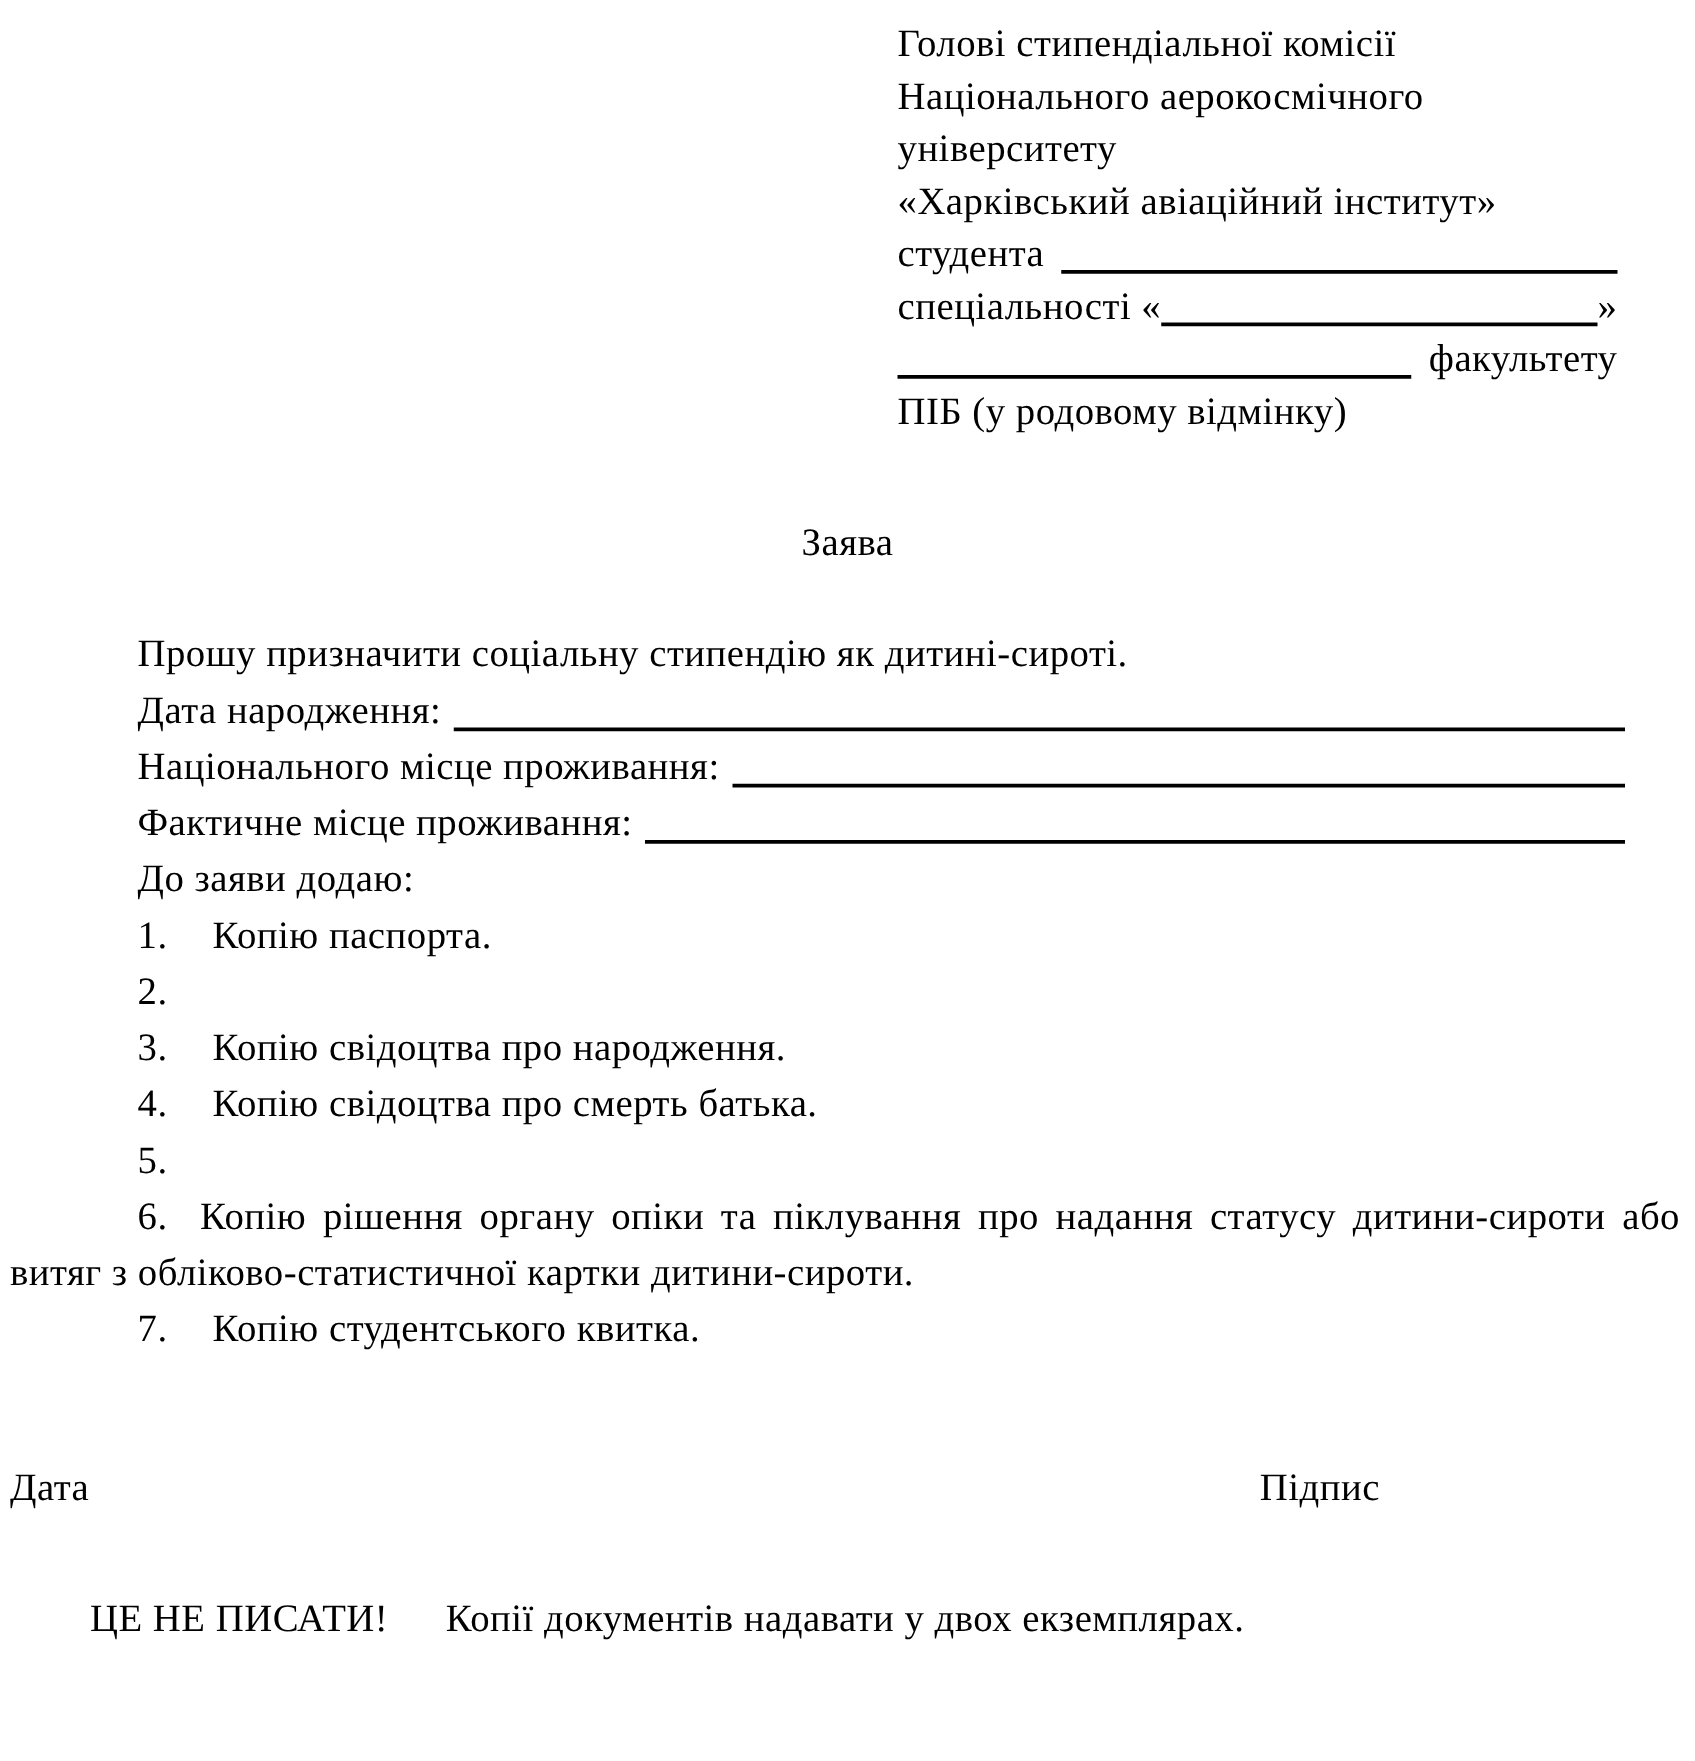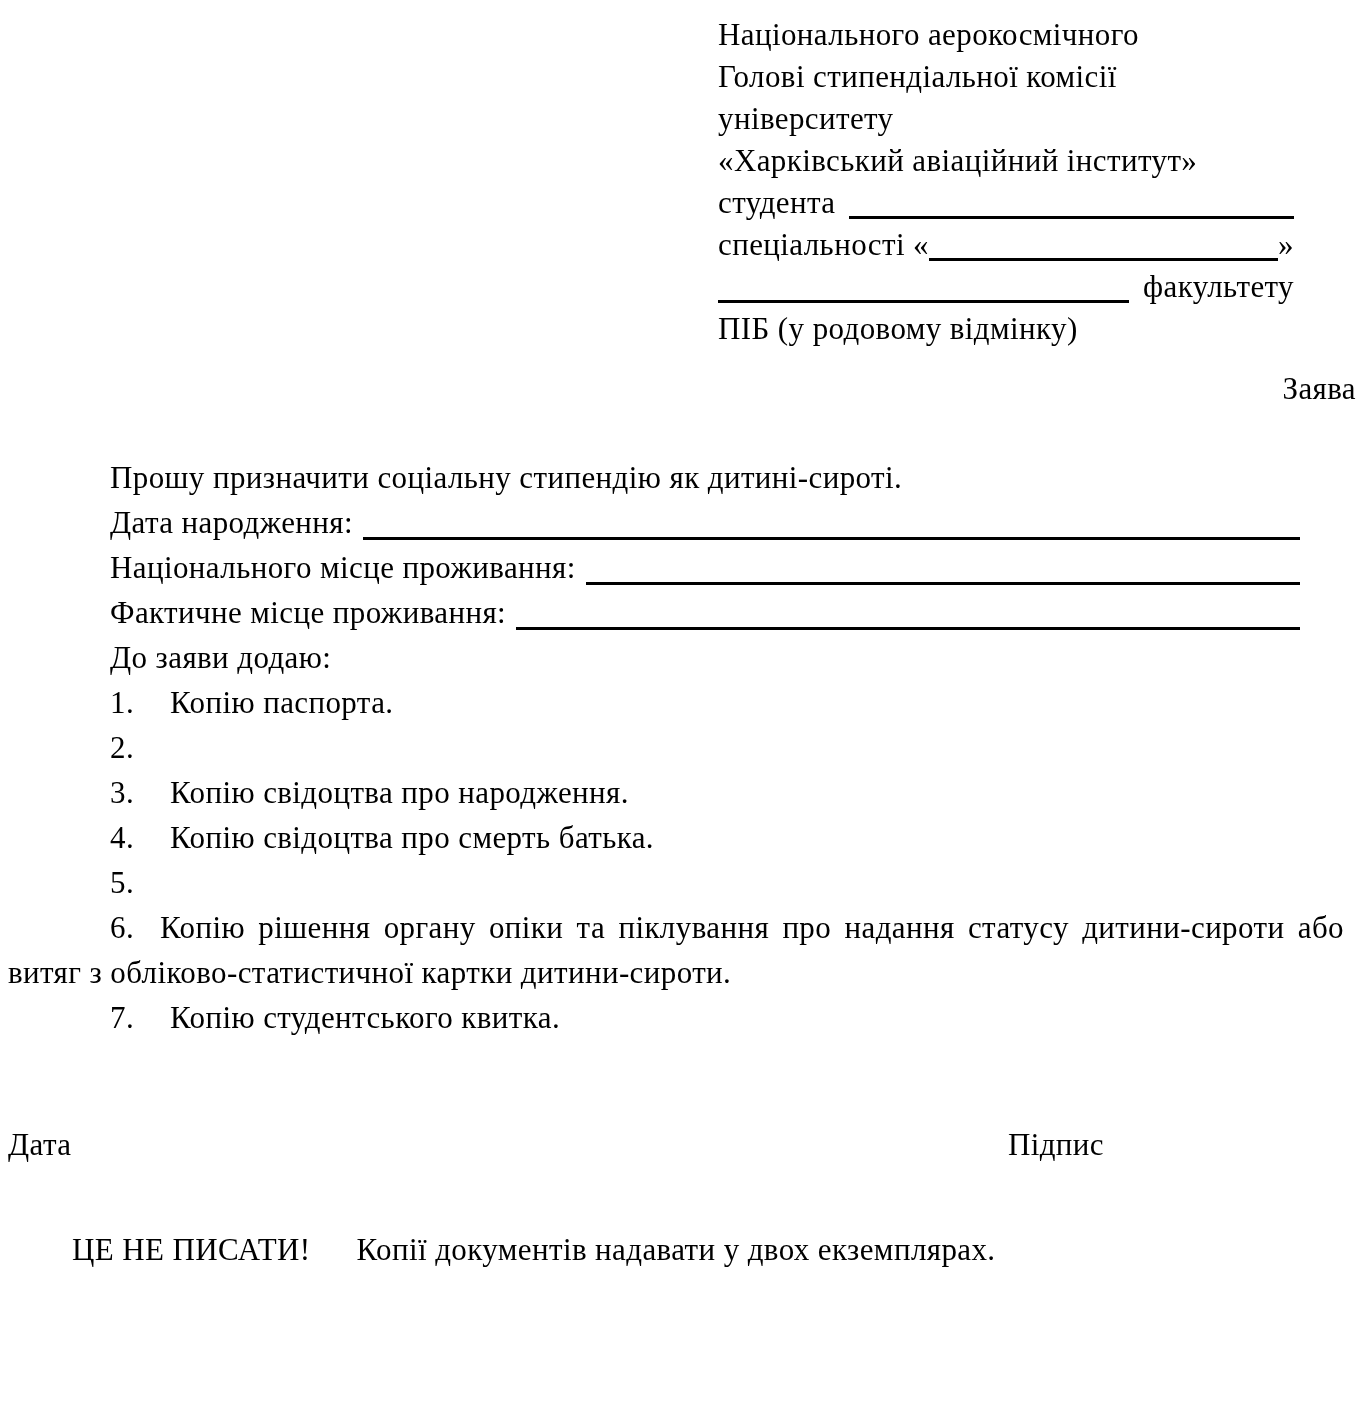--- a/index.html
+++ b/index.html
@@ -35,22 +35,22 @@
     align-self: flex-end;
     border-bottom: 3px solid #000;
     margin-bottom: 5px;
     min-width: 40px;
   }
   .blank.after-word { margin-left: 14px; }
   .blank.before-word { margin-right: 14px; }
 
   
   .title {
-    margin-top: 16px;
-    text-align: right;
+    margin-top: 61px;
+    text-align: center;
     font-weight: normal;
   }
 
   
   .request { margin-top: 44px; padding-left: 110px; font-family: Liberation Serif, serif; }
 
   .field-row {
     display: flex;
     padding-left: 110px;
     padding-right: 56px;
@@ -95,22 +95,22 @@
     padding-left: 72px;
   }
   .note-instruction { margin-left: 46px; }
 </style>
 </head>
 <body>
 
 <div class="page">
 
   <div class="recipient">
+    <div class="r-line">Голові стипендіальної комісії</div>
     <div class="r-line">Національного аерокосмічного</div>
-    <div class="r-line">Голові стипендіальної комісії</div>
     <div class="r-line">університету</div>
     <div class="r-line">«Харківський авіаційний інститут»</div>
 
     <div class="flex-row">
       <span class="label">студента</span>
       <span class="blank after-word"></span>
     </div>
 
     <div class="flex-row">
       <span class="label">спеціальності «</span>

